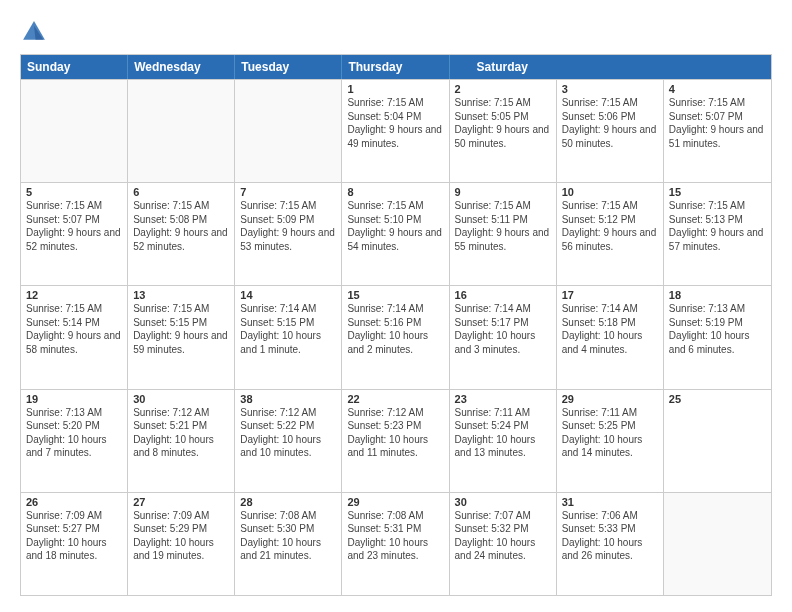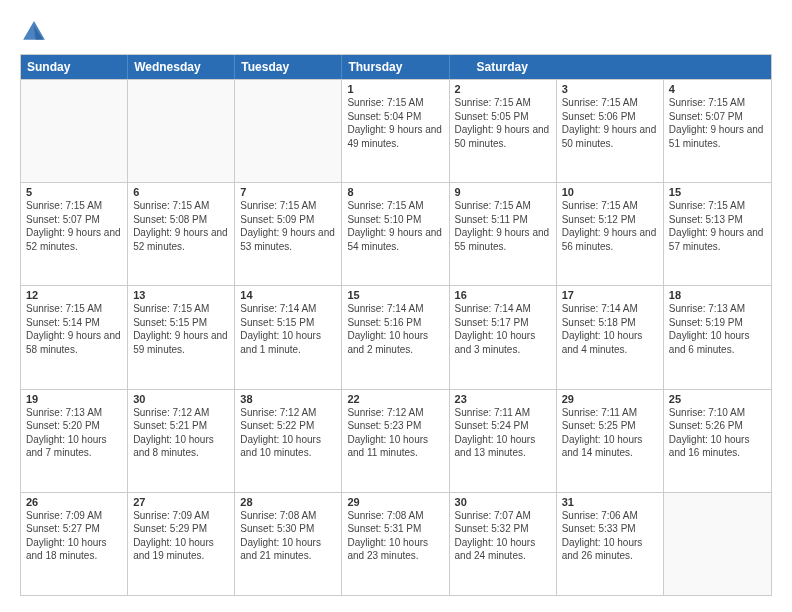--- a/index.html
+++ b/index.html
@@ -244,21 +244,20 @@
           <div class="cal-cell">
             <div class="day-num">23</div>
             <div class="day-info">Sunrise: 7:11 AM<br>Sunset: 5:24 PM<br>Daylight: 10 hours and 13 minutes.</div>
           </div>
           <div class="cal-cell">
             <div class="day-num">29</div>
             <div class="day-info">Sunrise: 7:11 AM<br>Sunset: 5:25 PM<br>Daylight: 10 hours and 14 minutes.</div>
           </div>
           <div class="cal-cell">
             <div class="day-num">25</div>
-            <div class="day-info">Sunrise: 7:10 AM<br>Sunset: 5:26 PM<br>Daylight: 10 hours and 16 minutes.</div>
           </div>
         </div>
         <div class="cal-row">
           <div class="cal-cell">
             <div class="day-num">26</div>
             <div class="day-info">Sunrise: 7:09 AM<br>Sunset: 5:27 PM<br>Daylight: 10 hours and 18 minutes.</div>
           </div>
           <div class="cal-cell">
             <div class="day-num">27</div>
             <div class="day-info">Sunrise: 7:09 AM<br>Sunset: 5:29 PM<br>Daylight: 10 hours and 19 minutes.</div>

